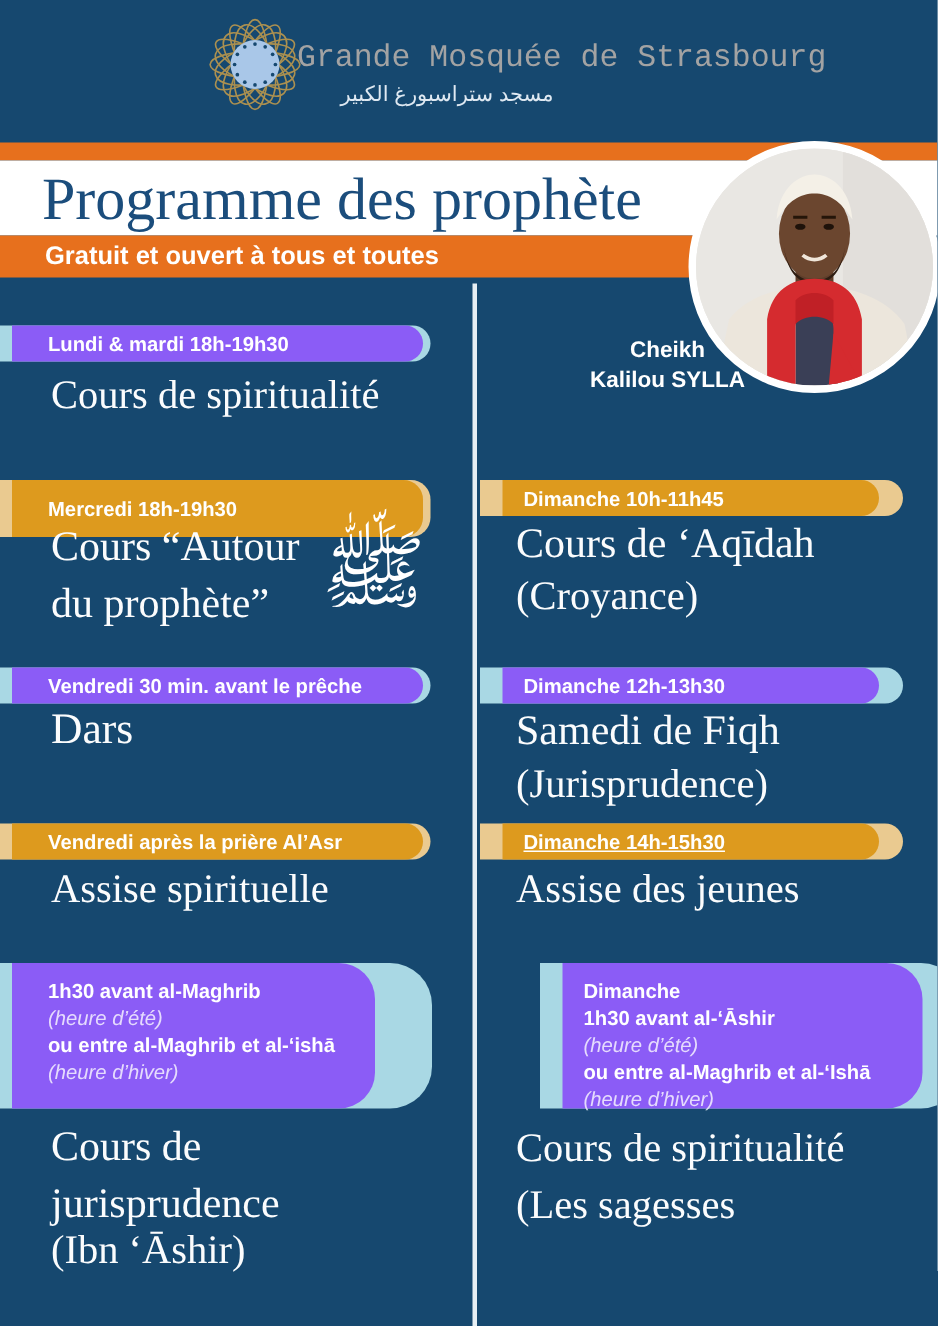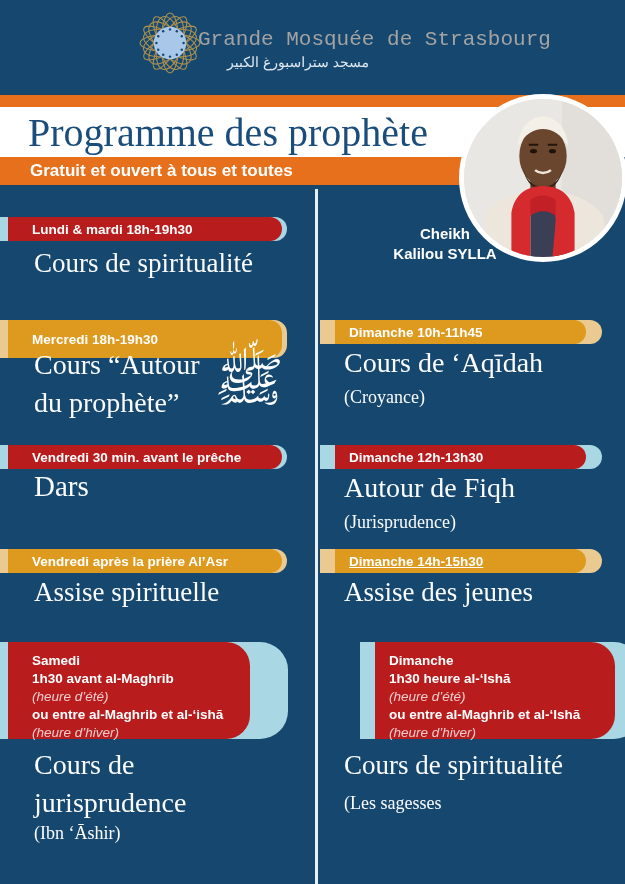--- a/index.html
+++ b/index.html
@@ -45,34 +45,34 @@
   .pill{position:absolute;}
   .pill .cap{position:absolute;inset:0;border-radius:0 13px 13px 0;}
   .pill .body{
     position:absolute;top:0;bottom:0;border-radius:0 13px 13px 0;
     display:flex;align-items:center;
     color:#ffffff;font-weight:bold;font-size:13.5px;white-space:nowrap;
   }
   .pill.big .cap{border-radius:0 28px 28px 0;}
   .pill.big .body{border-radius:0 24px 24px 0;display:block;padding-top:10px;font-size:13.5px;line-height:18px;}
   .teal .cap{background:#a9d8e4;}
-  .teal .body{background:#b91c1c;}
+  .teal .body{background:#8b5cf6;}
   .amber .cap{background:#eaca90;}
   .amber .body{background:#dd9a1e;}
   .pill .body .ln{display:block;}
   .pill .body .it{font-style:italic;font-weight:normal;color:rgba(255,255,255,0.78);}
   
   .course{
     position:absolute;
     font-family:"Liberation Serif",serif;color:#fbfcfd;white-space:nowrap;
   }
   .t27{font-size:27px;}
   .t28{font-size:28px;line-height:38px;}
   .t29{font-size:29px;}
-  .sub{font-size:18px;line-height:30px;}
+  .sub{font-size:27px;line-height:30px;}
   .callig{
     position:absolute;left:224px;top:348px;width:60px;height:64px;
     font-family:"DejaVu Sans",sans-serif;font-size:58px;line-height:64px;
     color:#ffffff;direction:rtl;text-align:center;
   }
 </style>
 </head>
 <body>
 
 <div class="poster">
@@ -180,21 +180,20 @@
 
   <div class="pill amber" style="left:0;top:549px;width:287px;height:24px;">
     <div class="cap"></div>
     <div class="body" style="left:8px;width:250px;padding-left:24px;">Vendredi après la prière Al’Asr</div>
   </div>
   <div class="course t27" style="left:34px;top:577px;">Assise spirituelle</div>
 
   <div class="pill teal big" style="left:0;top:642px;width:288px;height:97px;">
     <div class="cap"></div>
     <div class="body" style="left:8px;width:218px;padding-left:24px;">
-      <span class="ln">Samedi</span>
       <span class="ln">1h30 avant al-Maghrib</span>
       <span class="ln it">(heure d’été)</span>
       <span class="ln">ou entre al-Maghrib et al-‘ishā</span>
       <span class="ln it">(heure d’hiver)</span>
     </div>
   </div>
   <div class="course t28" style="left:34px;top:746px;">
     <div>Cours de</div>
     <div>jurisprudence</div>
   </div>
@@ -204,34 +203,34 @@
     <div class="cap"></div>
     <div class="body" style="left:15px;width:237px;padding-left:14px;">Dimanche 10h-11h45</div>
   </div>
   <div class="course t28" style="left:344px;top:344px;">Cours de ‘Aqīdah</div>
   <div class="course sub" style="left:344px;top:382px;">(Croyance)</div>
 
   <div class="pill teal" style="left:320px;top:445px;width:282px;height:24px;">
     <div class="cap"></div>
     <div class="body" style="left:15px;width:237px;padding-left:14px;">Dimanche 12h-13h30</div>
   </div>
-  <div class="course t28" style="left:344px;top:469px;">Autour de Fiqh</div>
+  <div class="course t28" style="left:344px;top:469px;">Samedi de Fiqh</div>
   <div class="course sub" style="left:344px;top:507px;">(Jurisprudence)</div>
 
   <div class="pill amber" style="left:320px;top:549px;width:282px;height:24px;">
     <div class="cap"></div>
     <div class="body" style="left:15px;width:237px;padding-left:14px;text-decoration:underline;">Dimanche 14h-15h30</div>
   </div>
   <div class="course t27" style="left:344px;top:577px;">Assise des jeunes</div>
 
   <div class="pill teal big" style="left:316px;top:642px;width:282px;height:97px;margin-left:44px;">
     <div class="cap"></div>
     <div class="body" style="left:15px;width:226px;padding-left:14px;">
       <span class="ln">Dimanche</span>
-      <span class="ln">1h30 heure al-‘Ishā</span>
+      <span class="ln">1h30 avant al-‘Āshir</span>
       <span class="ln it">(heure d’été)</span>
       <span class="ln">ou entre al-Maghrib et al-‘Ishā</span>
       <span class="ln it">(heure d’hiver)</span>
     </div>
   </div>
   <div class="course t27" style="left:344px;top:750px;">Cours de spiritualité</div>
   <div class="course sub" style="left:344px;top:788px;">
     <div>(Les sagesses</div>
   </div>
 

